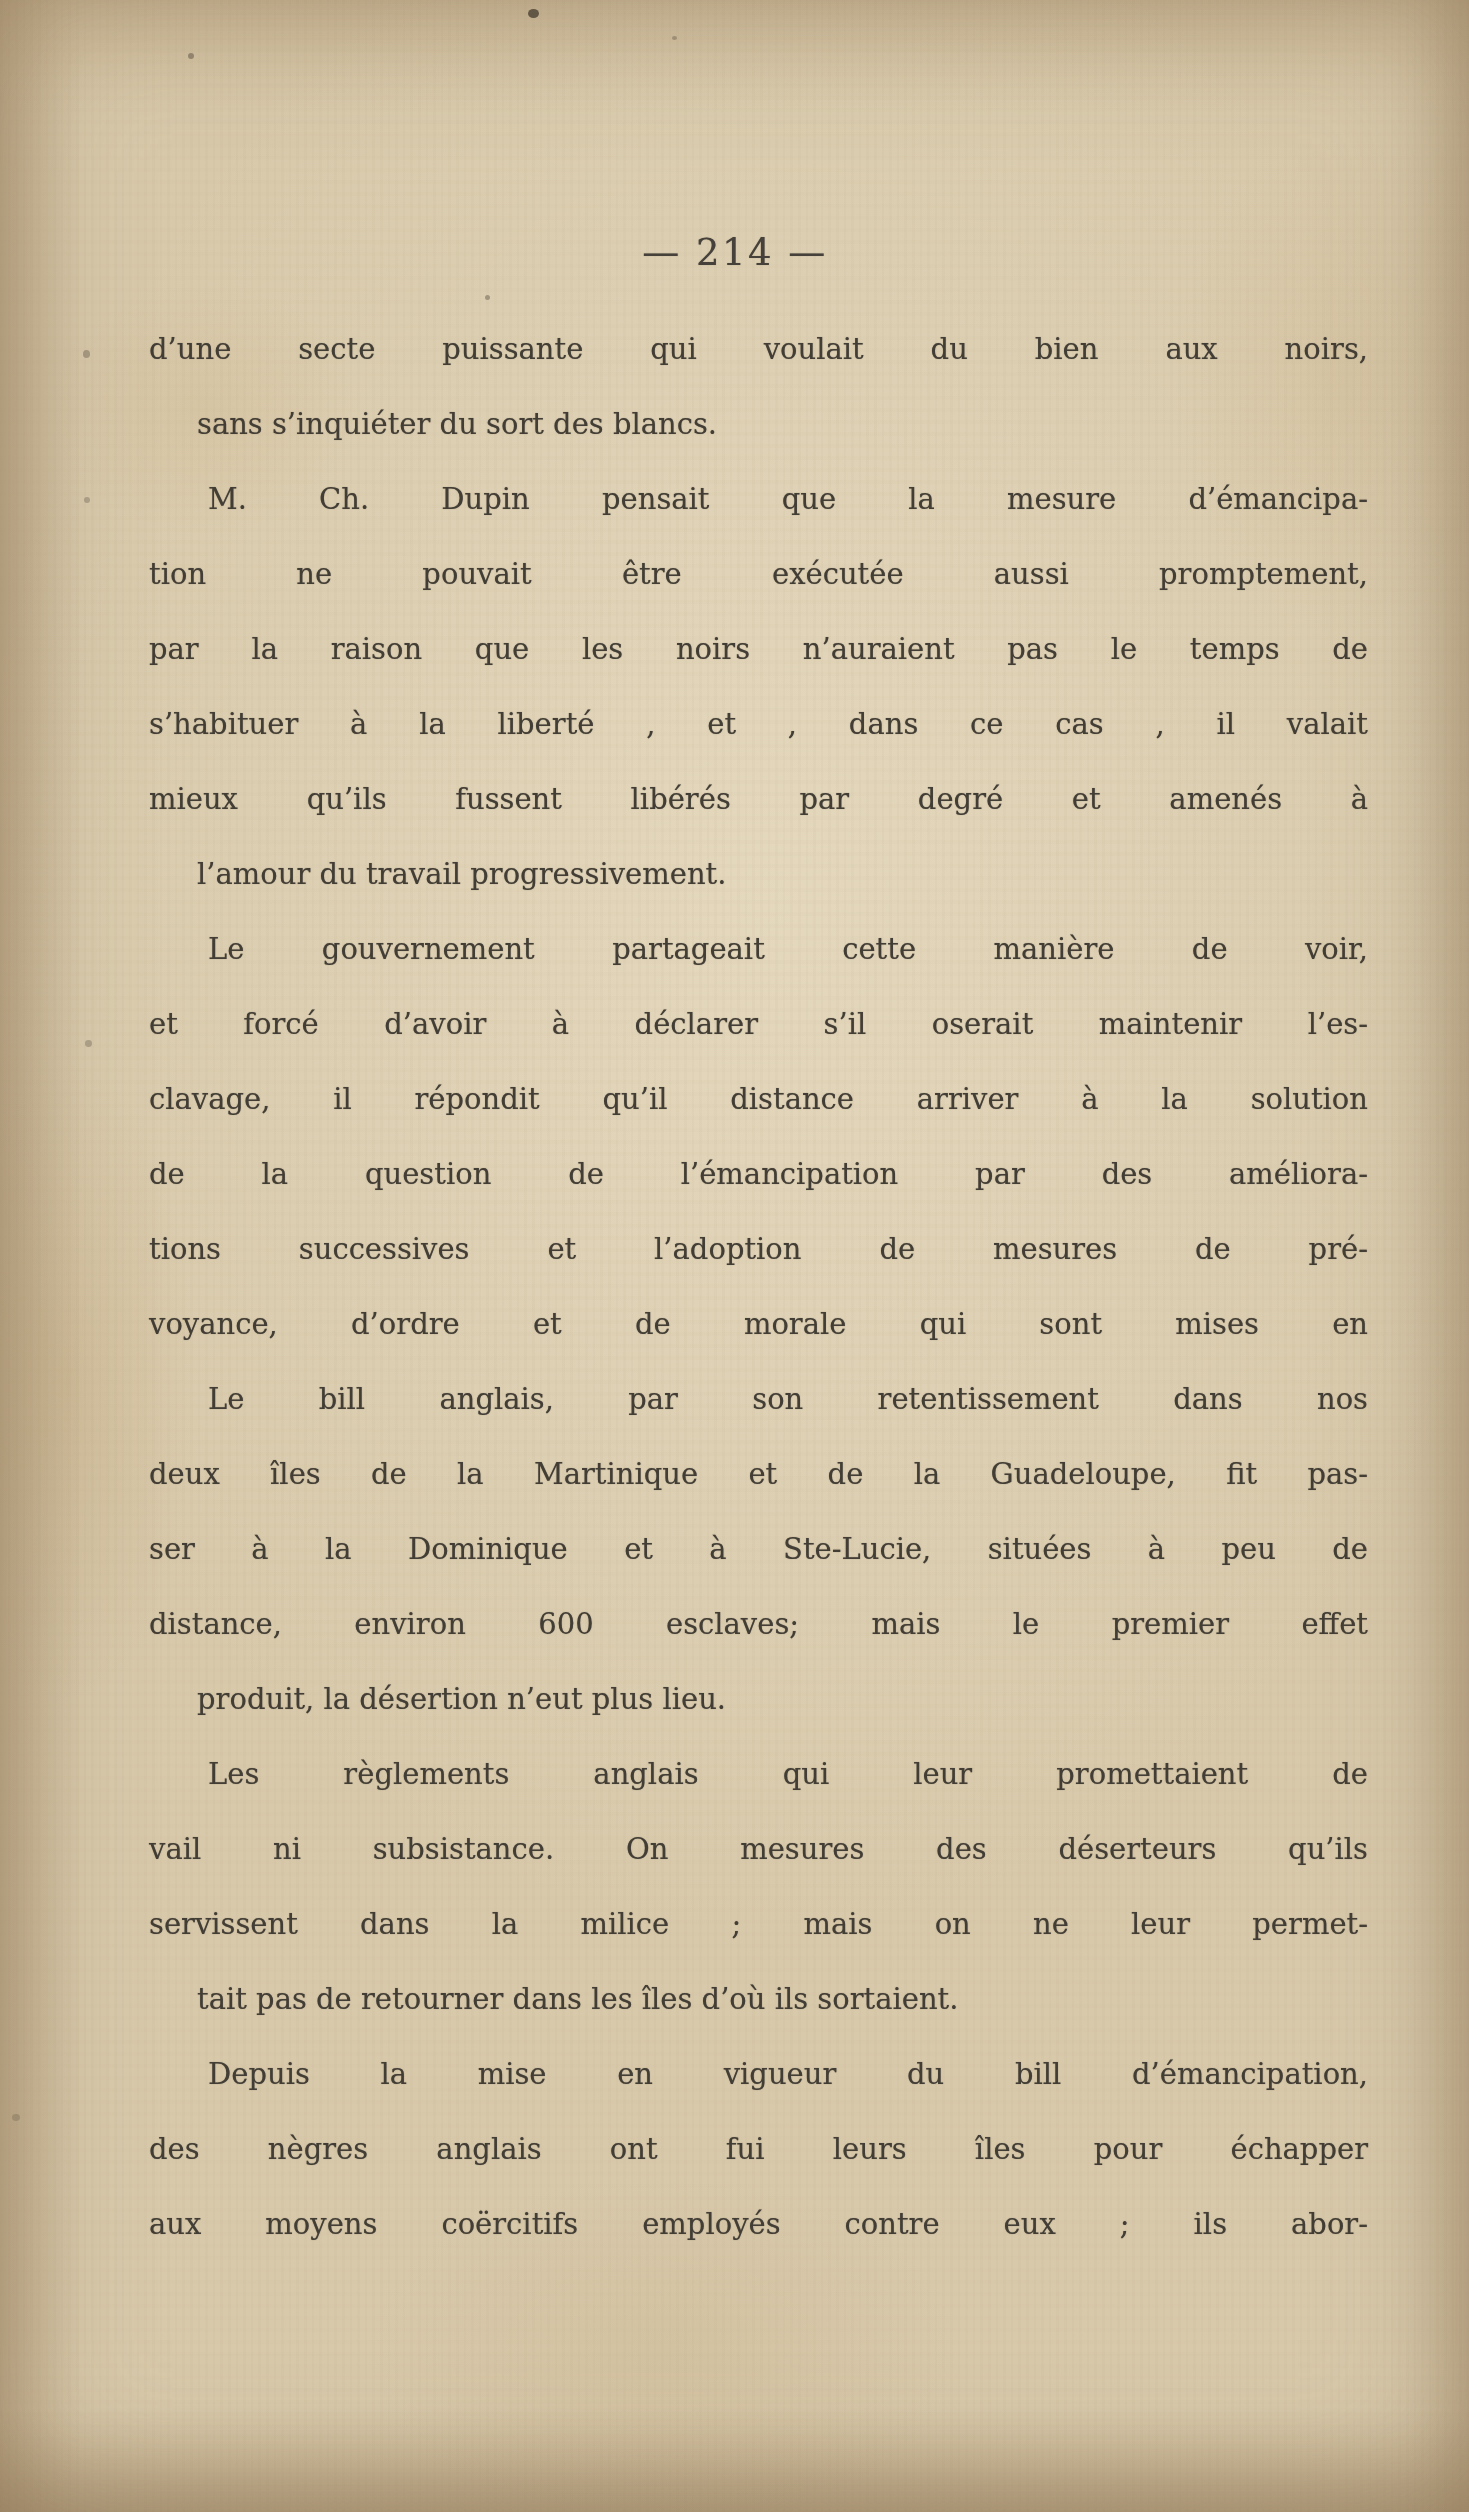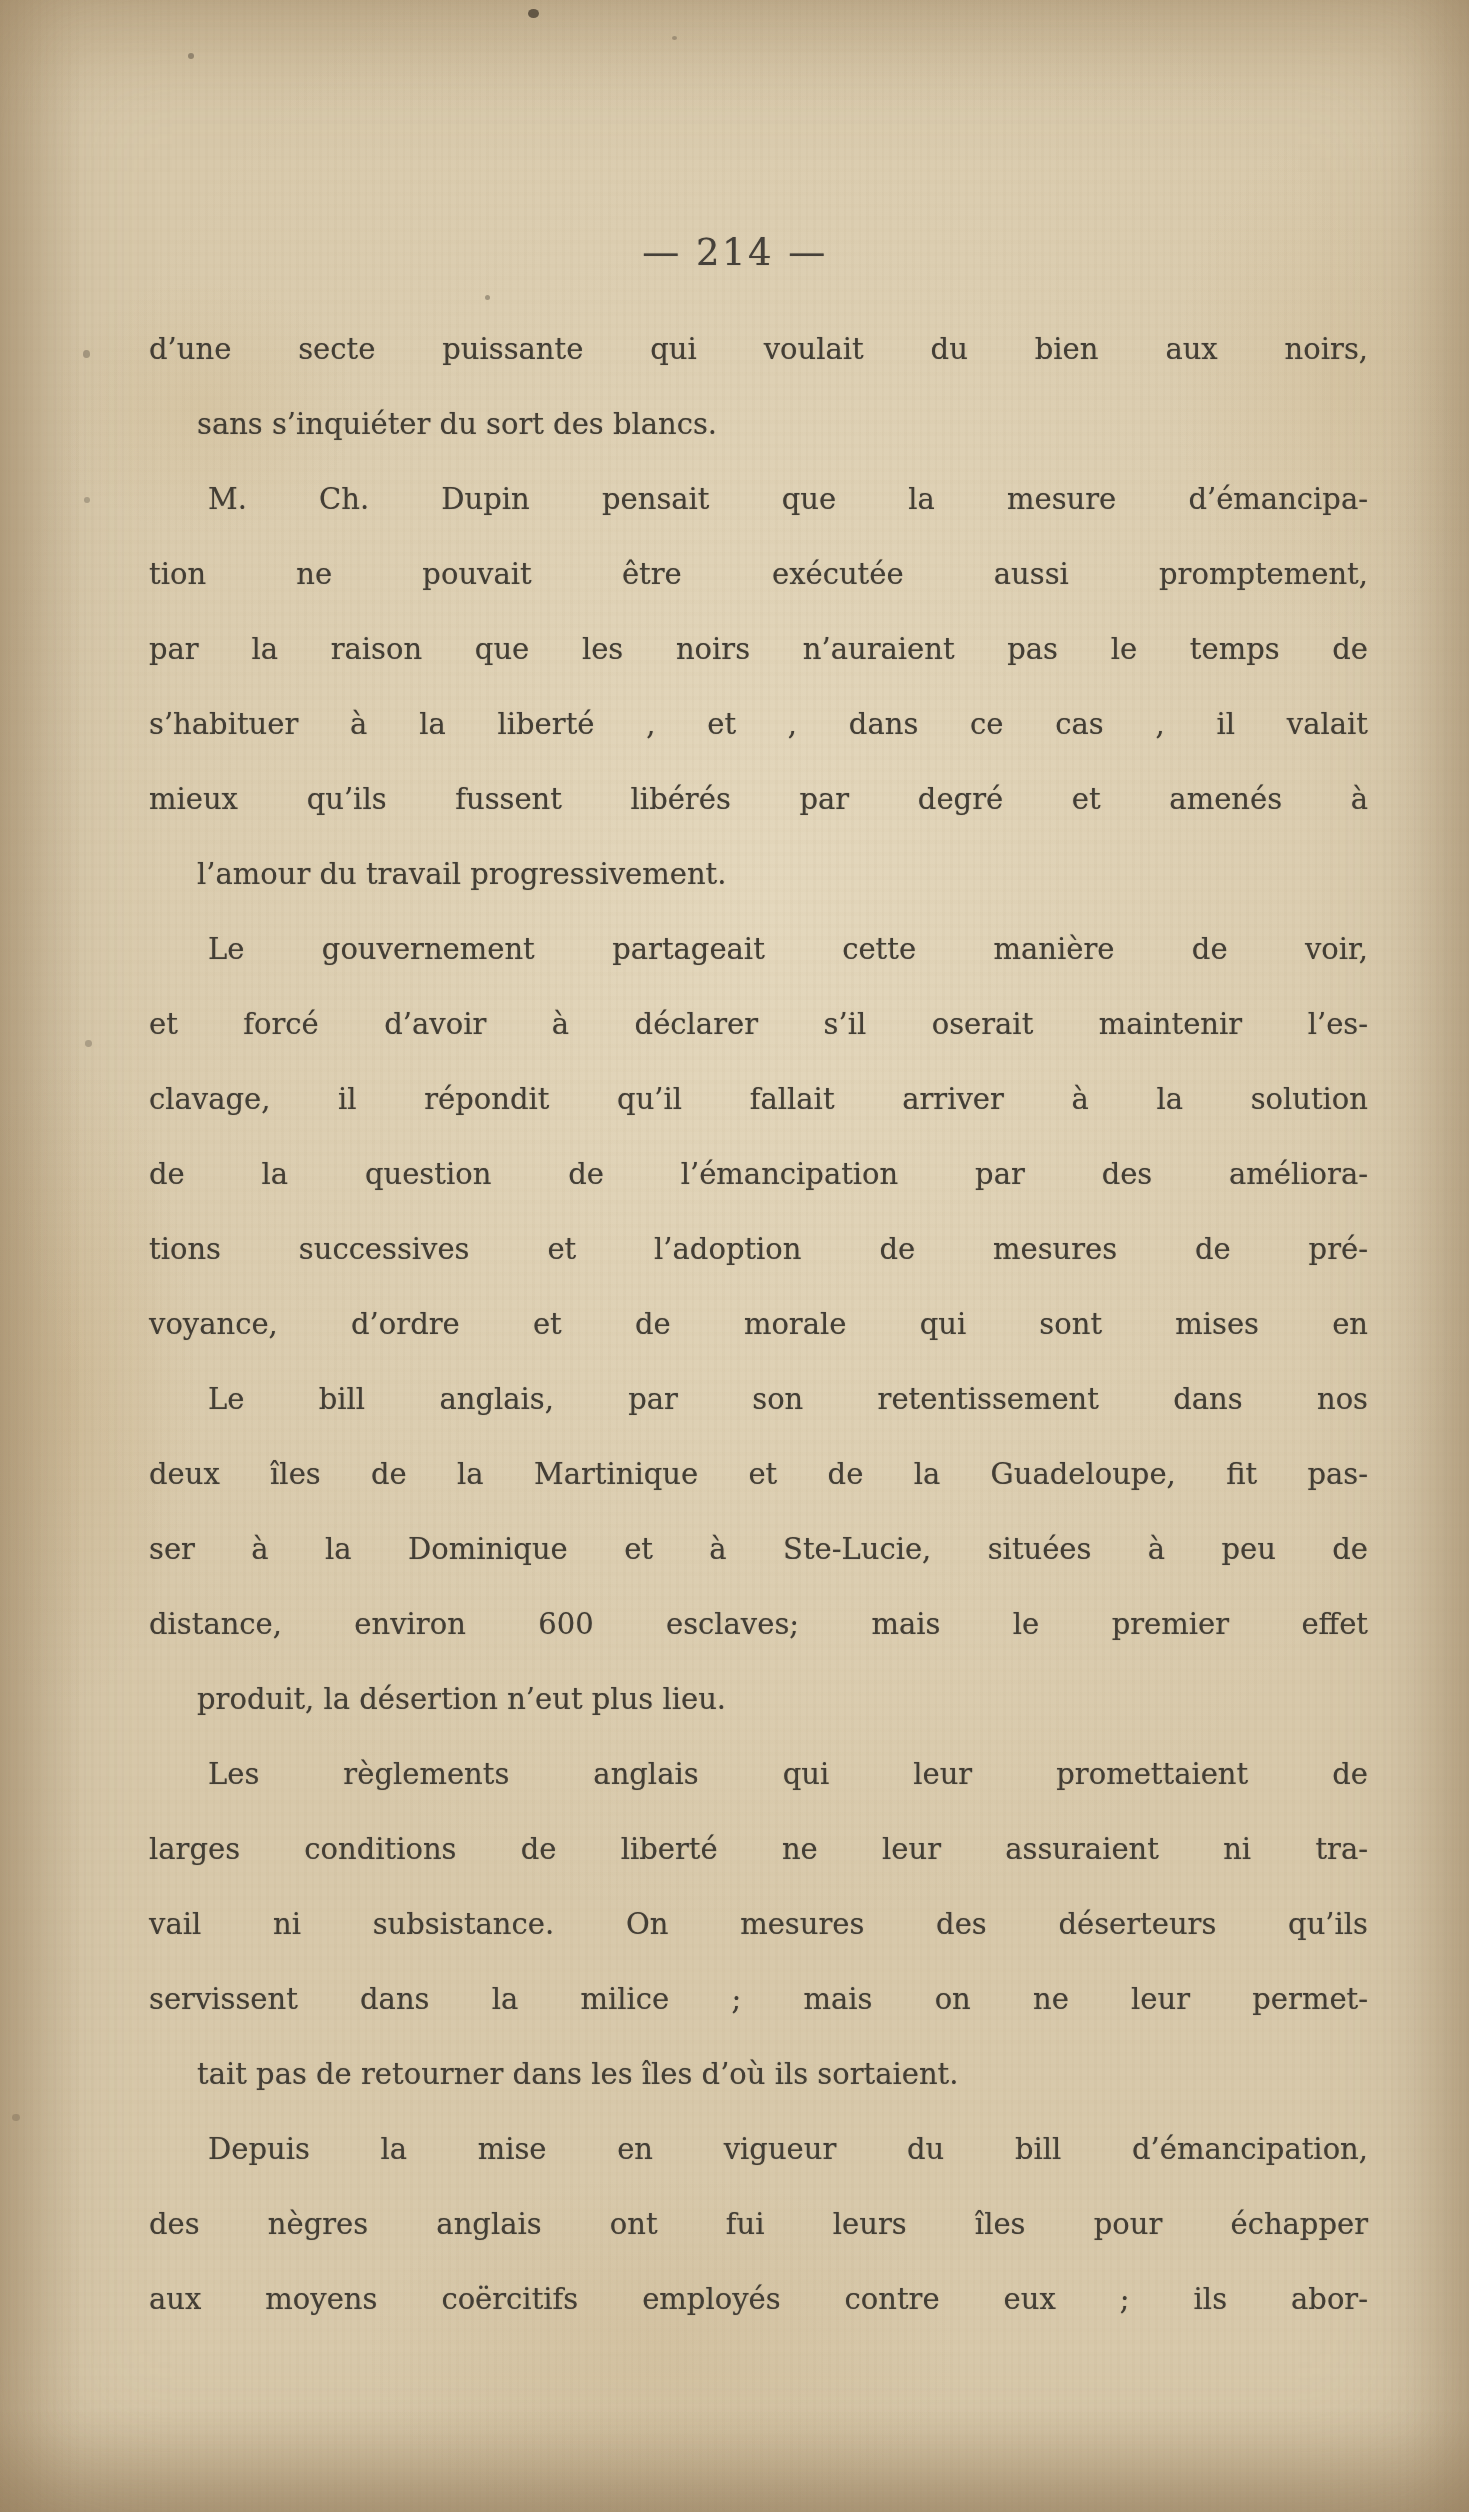--- a/index.html
+++ b/index.html
@@ -111,31 +111,30 @@
     <div class="line">d’une secte puissante qui voulait du bien aux noirs,</div>
     <div class="line pe">sans s’inquiéter du sort des blancs.</div>
     <div class="line ind">M. Ch. Dupin pensait que la mesure d’émancipa-</div>
     <div class="line">tion ne pouvait être exécutée aussi promptement,</div>
     <div class="line">par la raison que les noirs n’auraient pas le temps de</div>
     <div class="line">s’habituer à la liberté , et , dans ce cas , il valait</div>
     <div class="line">mieux qu’ils fussent libérés par degré et amenés à</div>
     <div class="line pe">l’amour du travail progressivement.</div>
     <div class="line ind">Le gouvernement partageait cette manière de voir,</div>
     <div class="line">et forcé d’avoir à déclarer s’il oserait maintenir l’es-</div>
-    <div class="line">clavage, il répondit qu’il fallait arriver à la solution</div>
+    <div class="line">clavage, il répondit qu’il distance arriver à la solution</div>
     <div class="line">de la question de l’émancipation par des améliora-</div>
     <div class="line">tions successives et l’adoption de mesures de pré-</div>
     <div class="line">voyance, d’ordre et de morale qui sont mises en</div>
     <div class="line ind">Le bill anglais, par son retentissement dans nos</div>
     <div class="line">deux îles de la Martinique et de la Guadeloupe, fit pas-</div>
     <div class="line">ser à la Dominique et à Ste-Lucie, situées à peu de</div>
     <div class="line">distance, environ 600 esclaves; mais le premier effet</div>
     <div class="line pe">produit, la désertion n’eut plus lieu.</div>
     <div class="line ind">Les règlements anglais qui leur promettaient de</div>
-    <div class="line">larges conditions de liberté ne leur assuraient ni tra-</div>
     <div class="line">vail ni subsistance. On mesures des déserteurs qu’ils</div>
     <div class="line">servissent dans la milice ; mais on ne leur permet-</div>
     <div class="line pe">tait pas de retourner dans les îles d’où ils sortaient.</div>
     <div class="line ind">Depuis la mise en vigueur du bill d’émancipation,</div>
     <div class="line">des nègres anglais ont fui leurs îles pour échapper</div>
     <div class="line">aux moyens coërcitifs employés contre eux ; ils abor-</div>
   </div>
 
   <div class="speck" style="left:528px; top:8.5px;  width:11px; height:9.3px; opacity:0.85;"></div>
   <div class="speck" style="left:188px; top:53px;  width:6px;  height:6px;  opacity:0.45;"></div>

